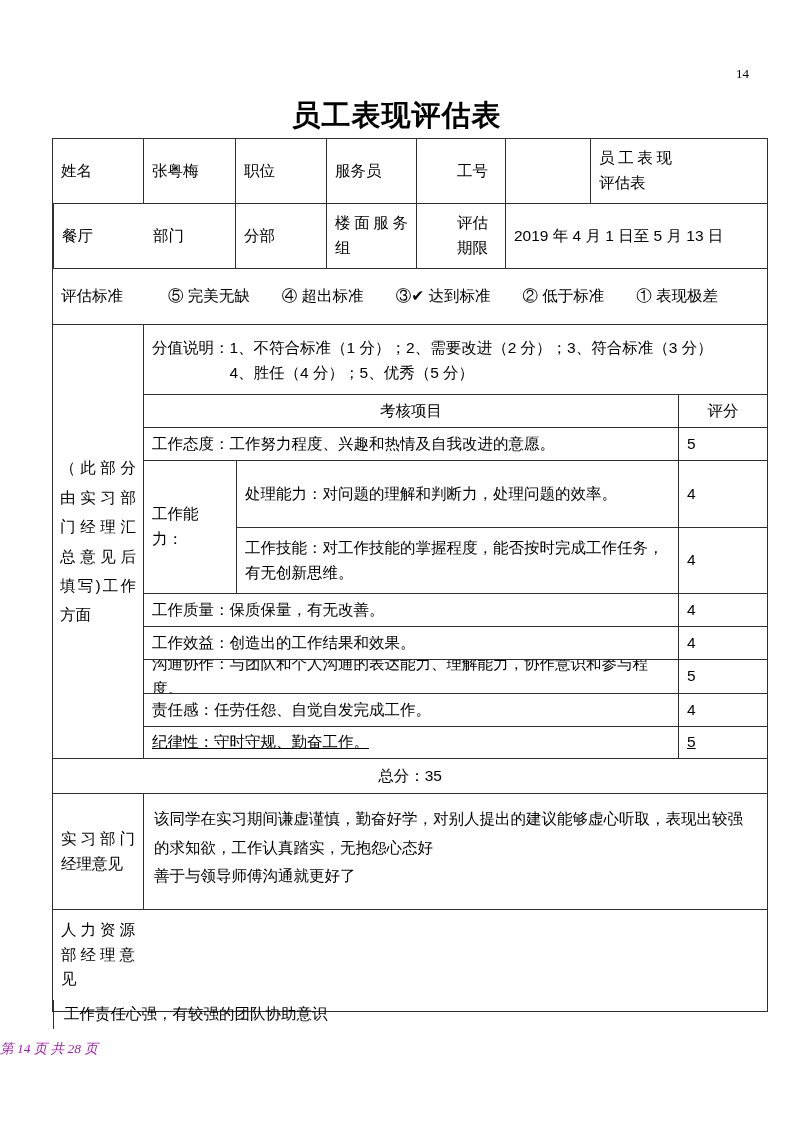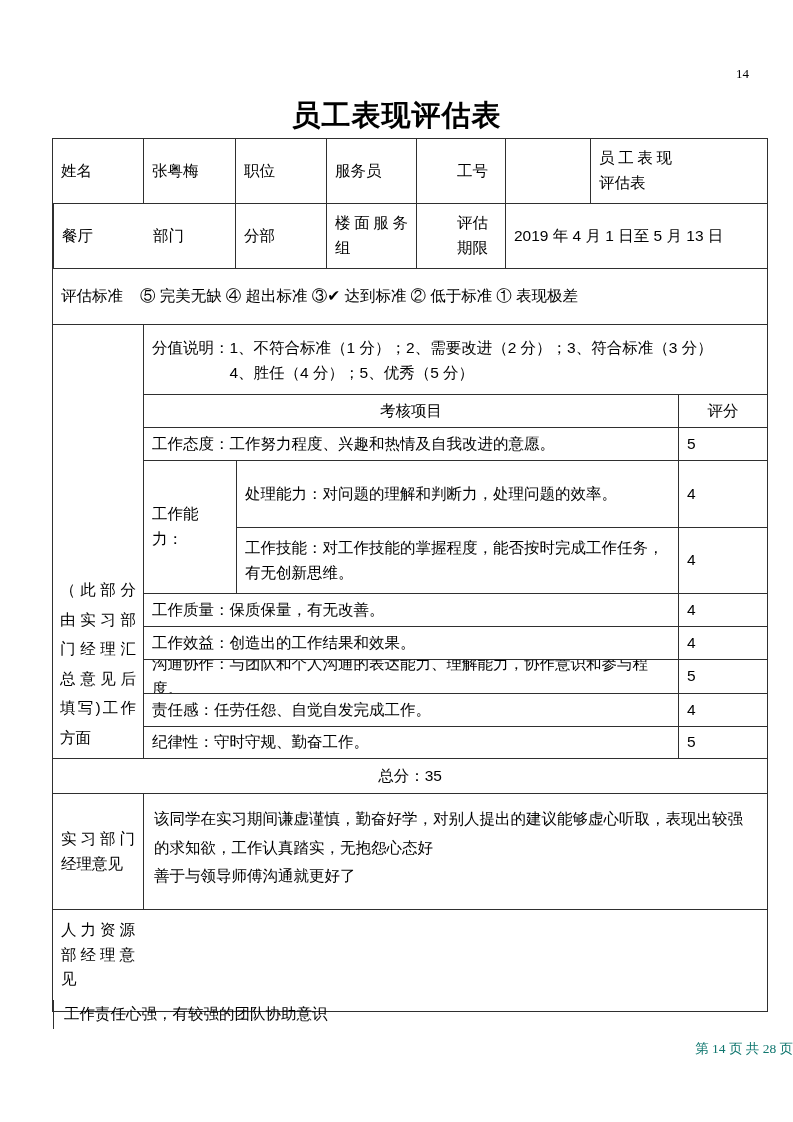--- a/index.html
+++ b/index.html
@@ -65,44 +65,44 @@
   .w85 { width: 85px; flex: 0 0 85px; }
 
   
   .h64 { height: 64px; }
   .h65 { height: 65px; }
   .h56 { height: 56px; }
   .h69 { height: 69px; }
   .h33 { height: 33px; }
   .h66 { height: 66px; }
   .h34 { height: 34px; }
-  .h32 { height: 32px; }
+  .h32 { height: 32px; text-decoration: underline; }
   .h35 { height: 35px; }
   .h116 { height: 116px; }
   .h102 { height: 102px; flex-direction: column; }
 
   .jus {
     display: block;
     width: 100%;
     text-align: justify;
     text-justify: inter-character;
   }
 
   .criteria-cell {
     width: 100%;
     display: flex;
     align-items: center;
-    gap: 4px;
+    gap: 32px;
     padding: 0 8px;
   }
   .crit-label { margin-right: 13px; }
 
   .side-cell {
     display: flex;
-    align-items: flex-end;
+    align-items: center;
     padding: 6px 7px;
     line-height: 1.9;
   }
 
   .score-content { flex: 1; display: flex; flex-direction: column; }
   .s-row { display: flex; }
   .item-cell { flex: 1; }
   .score-cell { width: 89px; flex: 0 0 89px; }
   .center-text { justify-content: center; text-align: left; }
 
@@ -127,24 +127,25 @@
     display: flex;
     align-items: center;
     padding-top: 0;
   }
 
   .footer {
     position: absolute;
     top: 1040px;
     left: 0;
     width: 100%;
-    text-align: right;
+    text-align: left;
     font-family: "Liberation Serif", serif;
     font-size: 13.5px;
-    color: #0f766e;
+    color: #a21caf;
+    font-style: italic;
   }
 </style>
 </head>
 <body>
 
 <div class="page">
 
   <div class="corner-num">14</div>
 
   <div class="doc-title">员工表现评估表</div>

